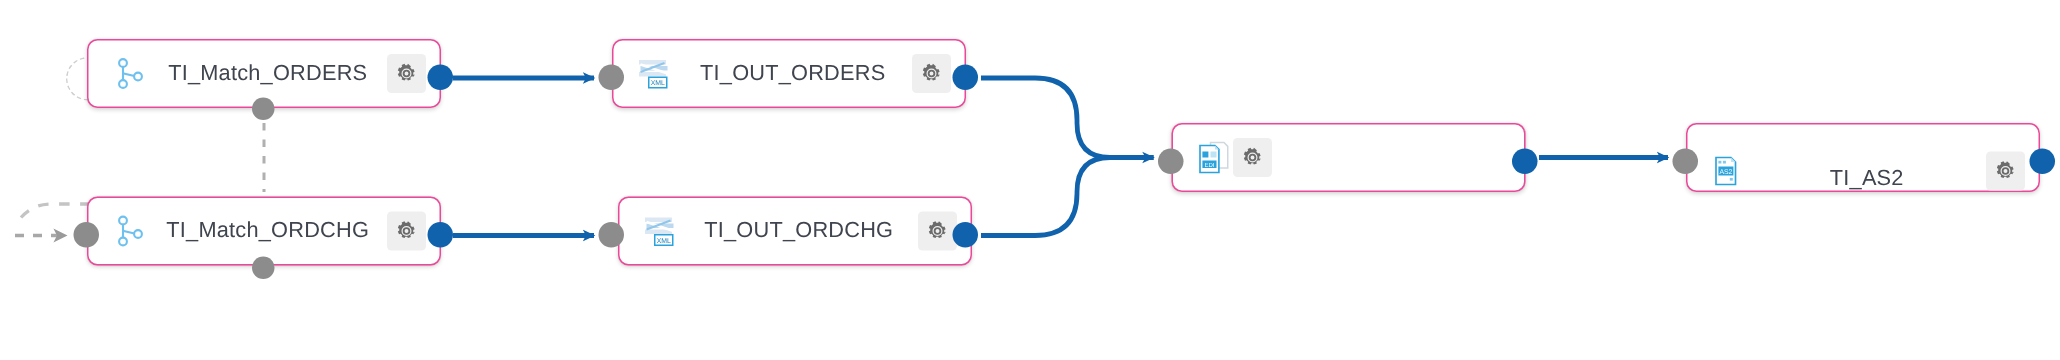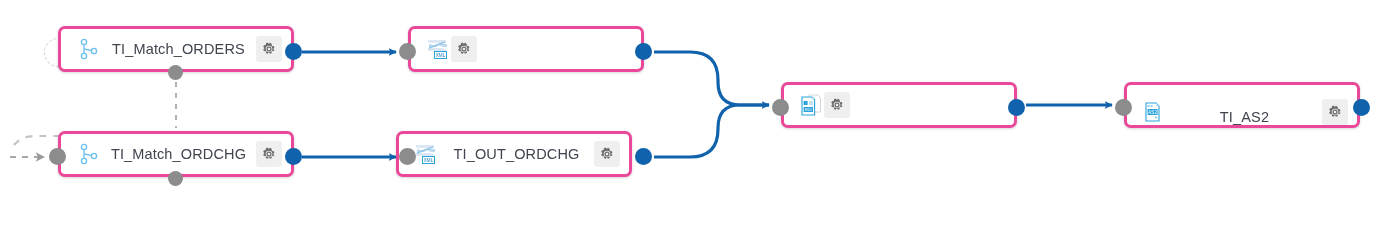--- a/index.html
+++ b/index.html
@@ -22,21 +22,21 @@
     left: 0;
     top: 0;
     width: 1373px;
     height: 215px;
     pointer-events: none;
   }
   .node {
     position: absolute;
     box-sizing: border-box;
     background: #ffffff;
-    border: 3px solid #ec4899;
+    border: 1px solid #ec4899;
     border-radius: 7px;
     box-shadow: 0 1px 3px rgba(0,0,0,0.16), 0 0 1px rgba(0,0,0,0.10);
     display: flex;
     align-items: center;
     height: 46px;
     z-index: 5;
   }
   .node-icon {
     flex: 0 0 auto;
     width: 26px;
@@ -157,20 +157,21 @@
         <rect x="2" y="3" width="18" height="3" fill="#dbe7f2"></rect>
         <rect x="3" y="7" width="18" height="3" fill="#bcd9ef"></rect>
         <rect x="2" y="11" width="18" height="3" fill="#dbe7f2"></rect>
         <path d="M3,6 L21,12" stroke="#ffffff" stroke-width="1.6" fill="none"></path>
         <path d="M3,11 L19,5" stroke="#8fc6ea" stroke-width="1.4" fill="none"></path>
         <rect x="8" y="14" width="13" height="8" fill="#2aa3dd"></rect>
         <rect x="9" y="15" width="11" height="6" fill="#ffffff"></rect>
         <text x="14.5" y="19.9" font-family="'Liberation Sans', sans-serif" font-size="4.6" fill="#1d82b8" text-anchor="middle">XML</text>
       </svg>
     </span>
+    <span class="node-label">TI_OUT_ORDERS</span>
     <span class="gear-btn">
       <svg width="14" height="14" viewBox="0 0 16 16" xmlns="http://www.w3.org/2000/svg">
         <path fill="#6b6b6b" d="M8 5.1a2.9 2.9 0 1 0 0 5.8 2.9 2.9 0 0 0 0-5.8zm0 4.4a1.5 1.5 0 1 1 0-3 1.5 1.5 0 0 1 0 3z"></path>
         <path fill="#6b6b6b" d="M14.2 9.3l-1.1-.6a5.3 5.3 0 0 0 0-1.4l1.1-.6-.9-2.2-1.2.4a5.4 5.4 0 0 0-1.2-1.2l.4-1.2L9.1.6l-.6 1.1a5.3 5.3 0 0 0-1.4 0L6.5.6 4.3 1.5l.4 1.2a5.4 5.4 0 0 0-1.2 1.2l-1.2-.4-.9 2.2 1.1.6a5.3 5.3 0 0 0 0 1.4l-1.1.6.9 2.2 1.2-.4a5.4 5.4 0 0 0 1.2 1.2l-.4 1.2 2.2.9.6-1.1a5.3 5.3 0 0 0 1.4 0l.6 1.1 2.2-.9-.4-1.2a5.4 5.4 0 0 0 1.2-1.2l1.2.4.9-2.2zM8 11.8A3.8 3.8 0 1 1 8 4.2a3.8 3.8 0 0 1 0 7.6z"></path>
       </svg>
     </span>
   </div>
   <span class="port port-in" style="left:399px; top:43px;"></span>
   <span class="port port-out" style="left:635px; top:43px;"></span>
 
@@ -189,21 +190,21 @@
       <svg width="14" height="14" viewBox="0 0 16 16" xmlns="http://www.w3.org/2000/svg">
         <path fill="#6b6b6b" d="M8 5.1a2.9 2.9 0 1 0 0 5.8 2.9 2.9 0 0 0 0-5.8zm0 4.4a1.5 1.5 0 1 1 0-3 1.5 1.5 0 0 1 0 3z"></path>
         <path fill="#6b6b6b" d="M14.2 9.3l-1.1-.6a5.3 5.3 0 0 0 0-1.4l1.1-.6-.9-2.2-1.2.4a5.4 5.4 0 0 0-1.2-1.2l.4-1.2L9.1.6l-.6 1.1a5.3 5.3 0 0 0-1.4 0L6.5.6 4.3 1.5l.4 1.2a5.4 5.4 0 0 0-1.2 1.2l-1.2-.4-.9 2.2 1.1.6a5.3 5.3 0 0 0 0 1.4l-1.1.6.9 2.2 1.2-.4a5.4 5.4 0 0 0 1.2 1.2l-.4 1.2 2.2.9.6-1.1a5.3 5.3 0 0 0 1.4 0l.6 1.1 2.2-.9-.4-1.2a5.4 5.4 0 0 0 1.2-1.2l1.2.4.9-2.2zM8 11.8A3.8 3.8 0 1 1 8 4.2a3.8 3.8 0 0 1 0 7.6z"></path>
       </svg>
     </span>
   </div>
   <span class="port port-in" style="left:49px; top:148px;"></span>
   <span class="port port-out" style="left:285px; top:148px;"></span>
   <span class="port port-bottom" style="left:168px; top:171px;"></span>
 
-  <div class="node" style="left:396px; top:131px; width:236px;">
+  <div class="node" style="left:412px; top:131px; width:236px;">
     <span class="node-icon">
       <svg width="24" height="24" viewBox="0 0 24 24" xmlns="http://www.w3.org/2000/svg">
         <rect x="2" y="3" width="18" height="3" fill="#dbe7f2"></rect>
         <rect x="3" y="7" width="18" height="3" fill="#bcd9ef"></rect>
         <rect x="2" y="11" width="18" height="3" fill="#dbe7f2"></rect>
         <path d="M3,6 L21,12" stroke="#ffffff" stroke-width="1.6" fill="none"></path>
         <path d="M3,11 L19,5" stroke="#8fc6ea" stroke-width="1.4" fill="none"></path>
         <rect x="8" y="14" width="13" height="8" fill="#2aa3dd"></rect>
         <rect x="9" y="15" width="11" height="6" fill="#ffffff"></rect>
         <text x="14.5" y="19.9" font-family="'Liberation Sans', sans-serif" font-size="4.6" fill="#1d82b8" text-anchor="middle">XML</text>

